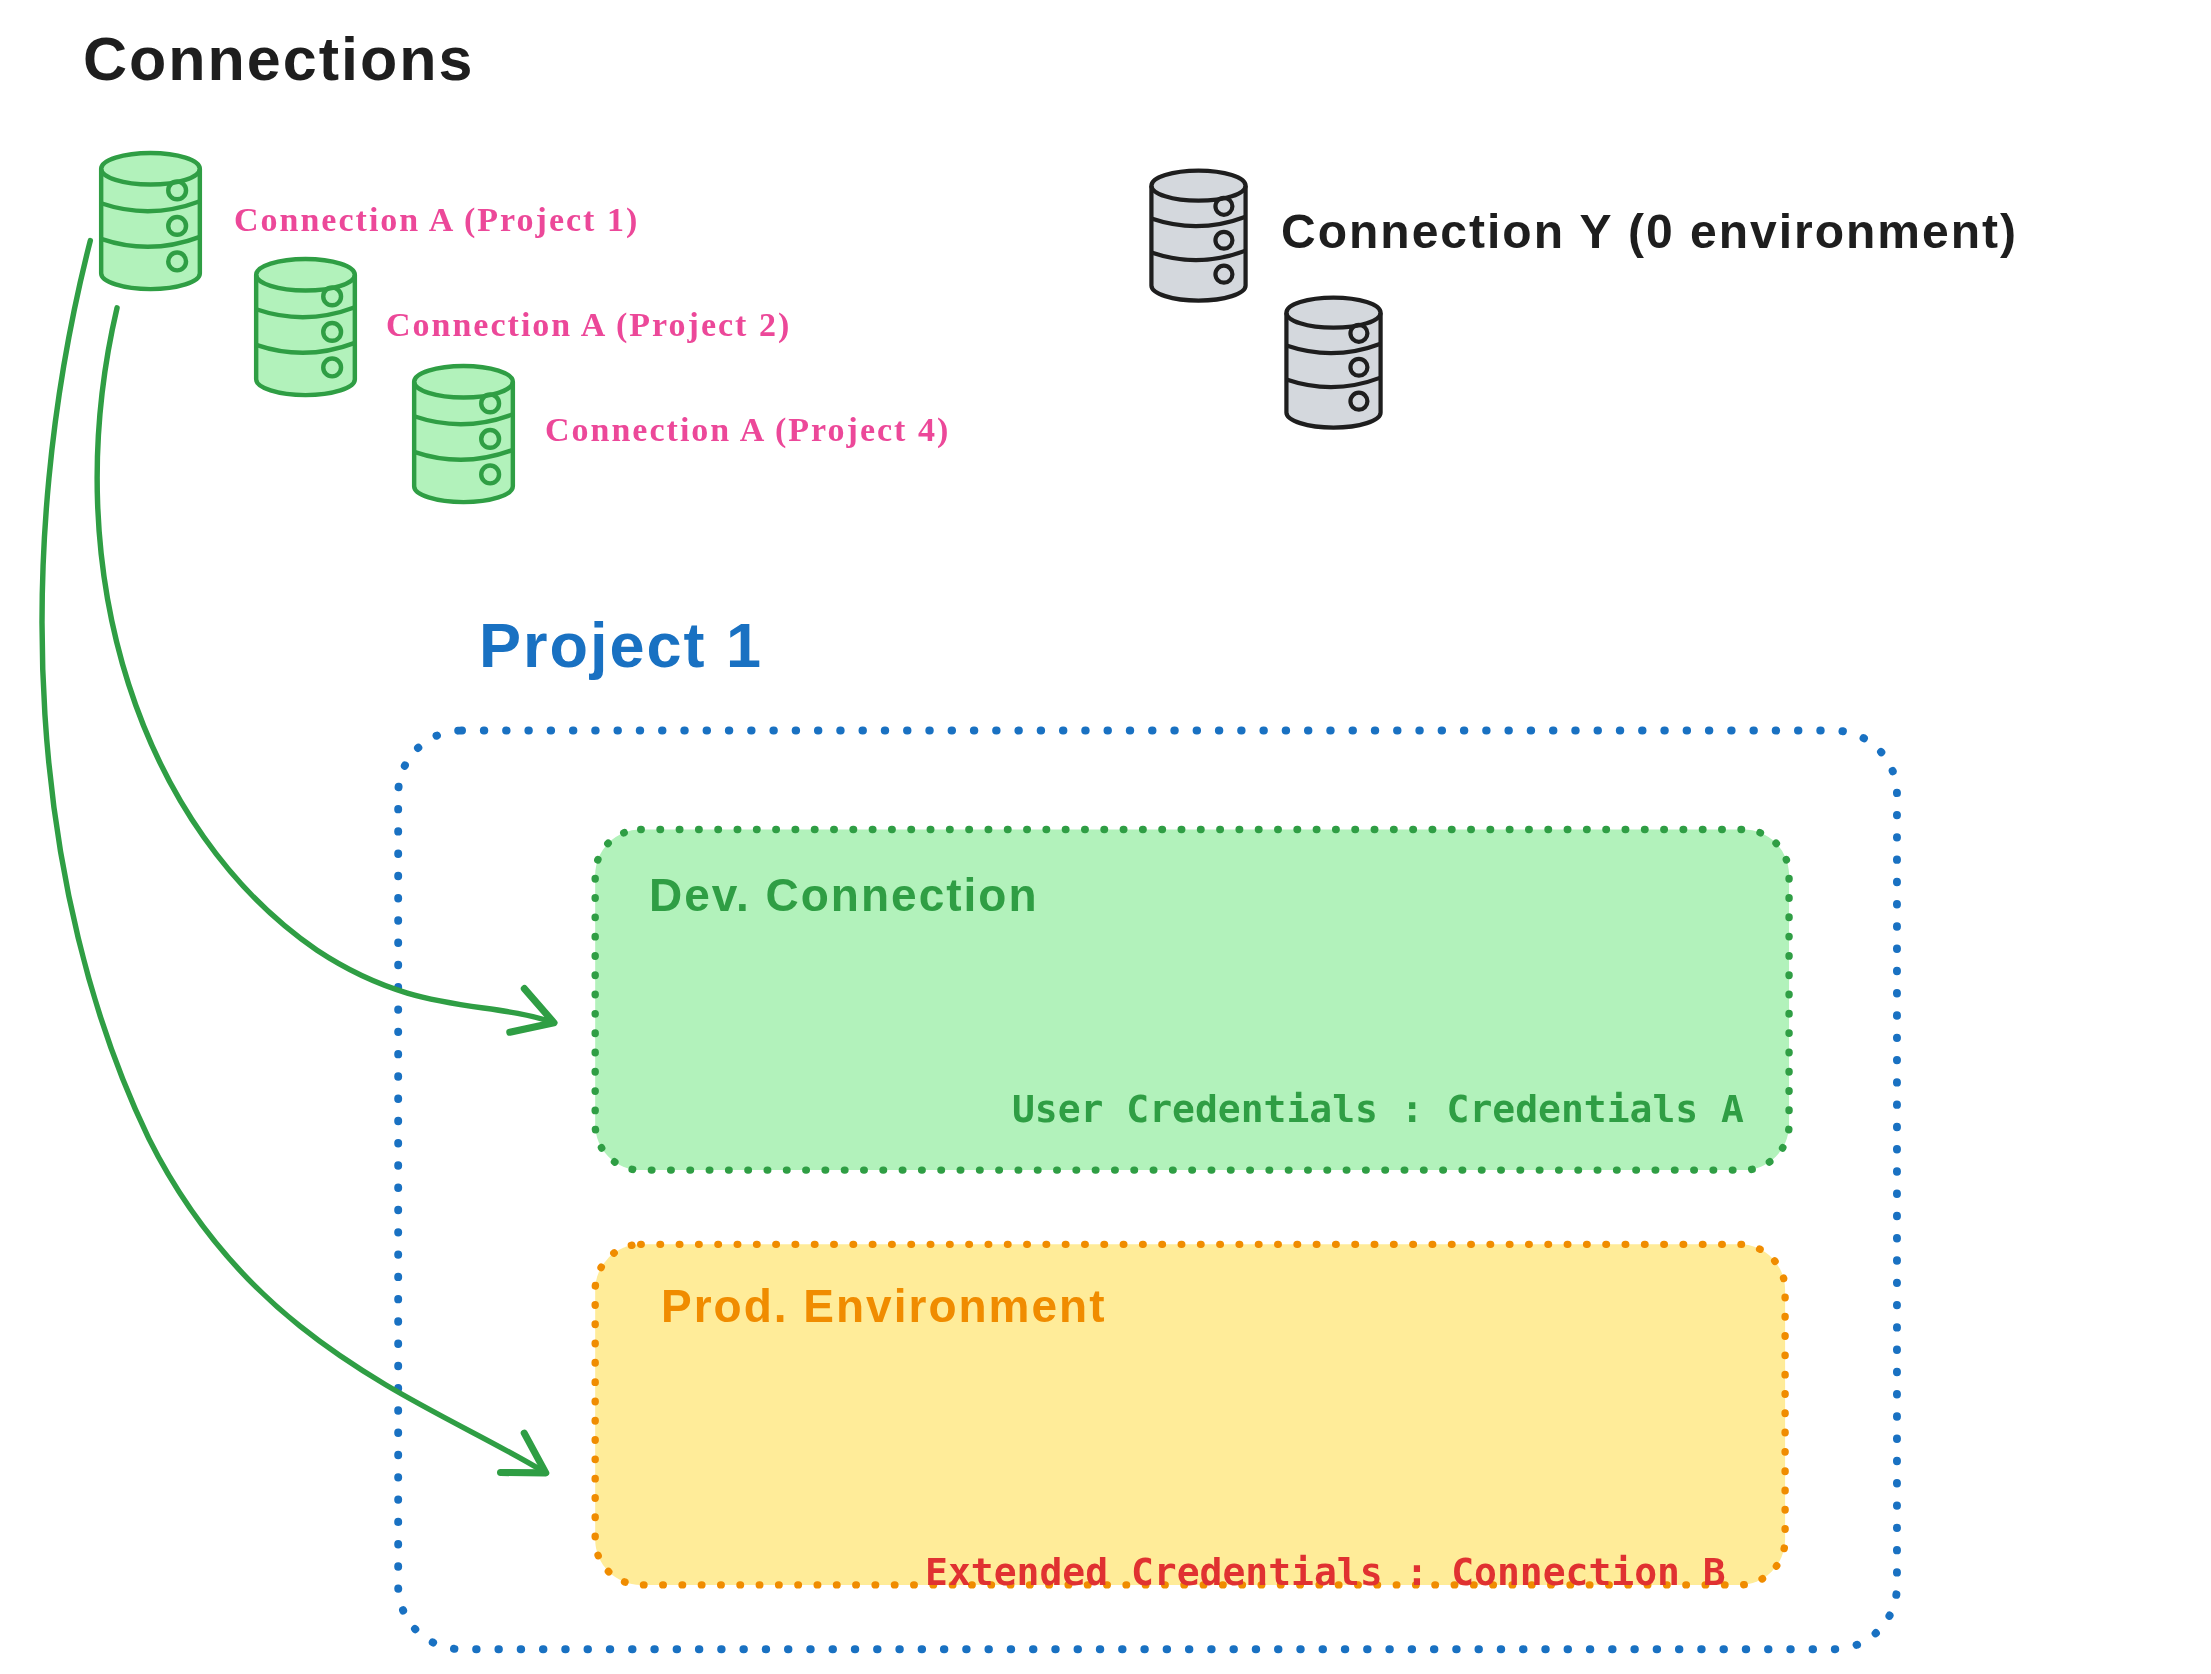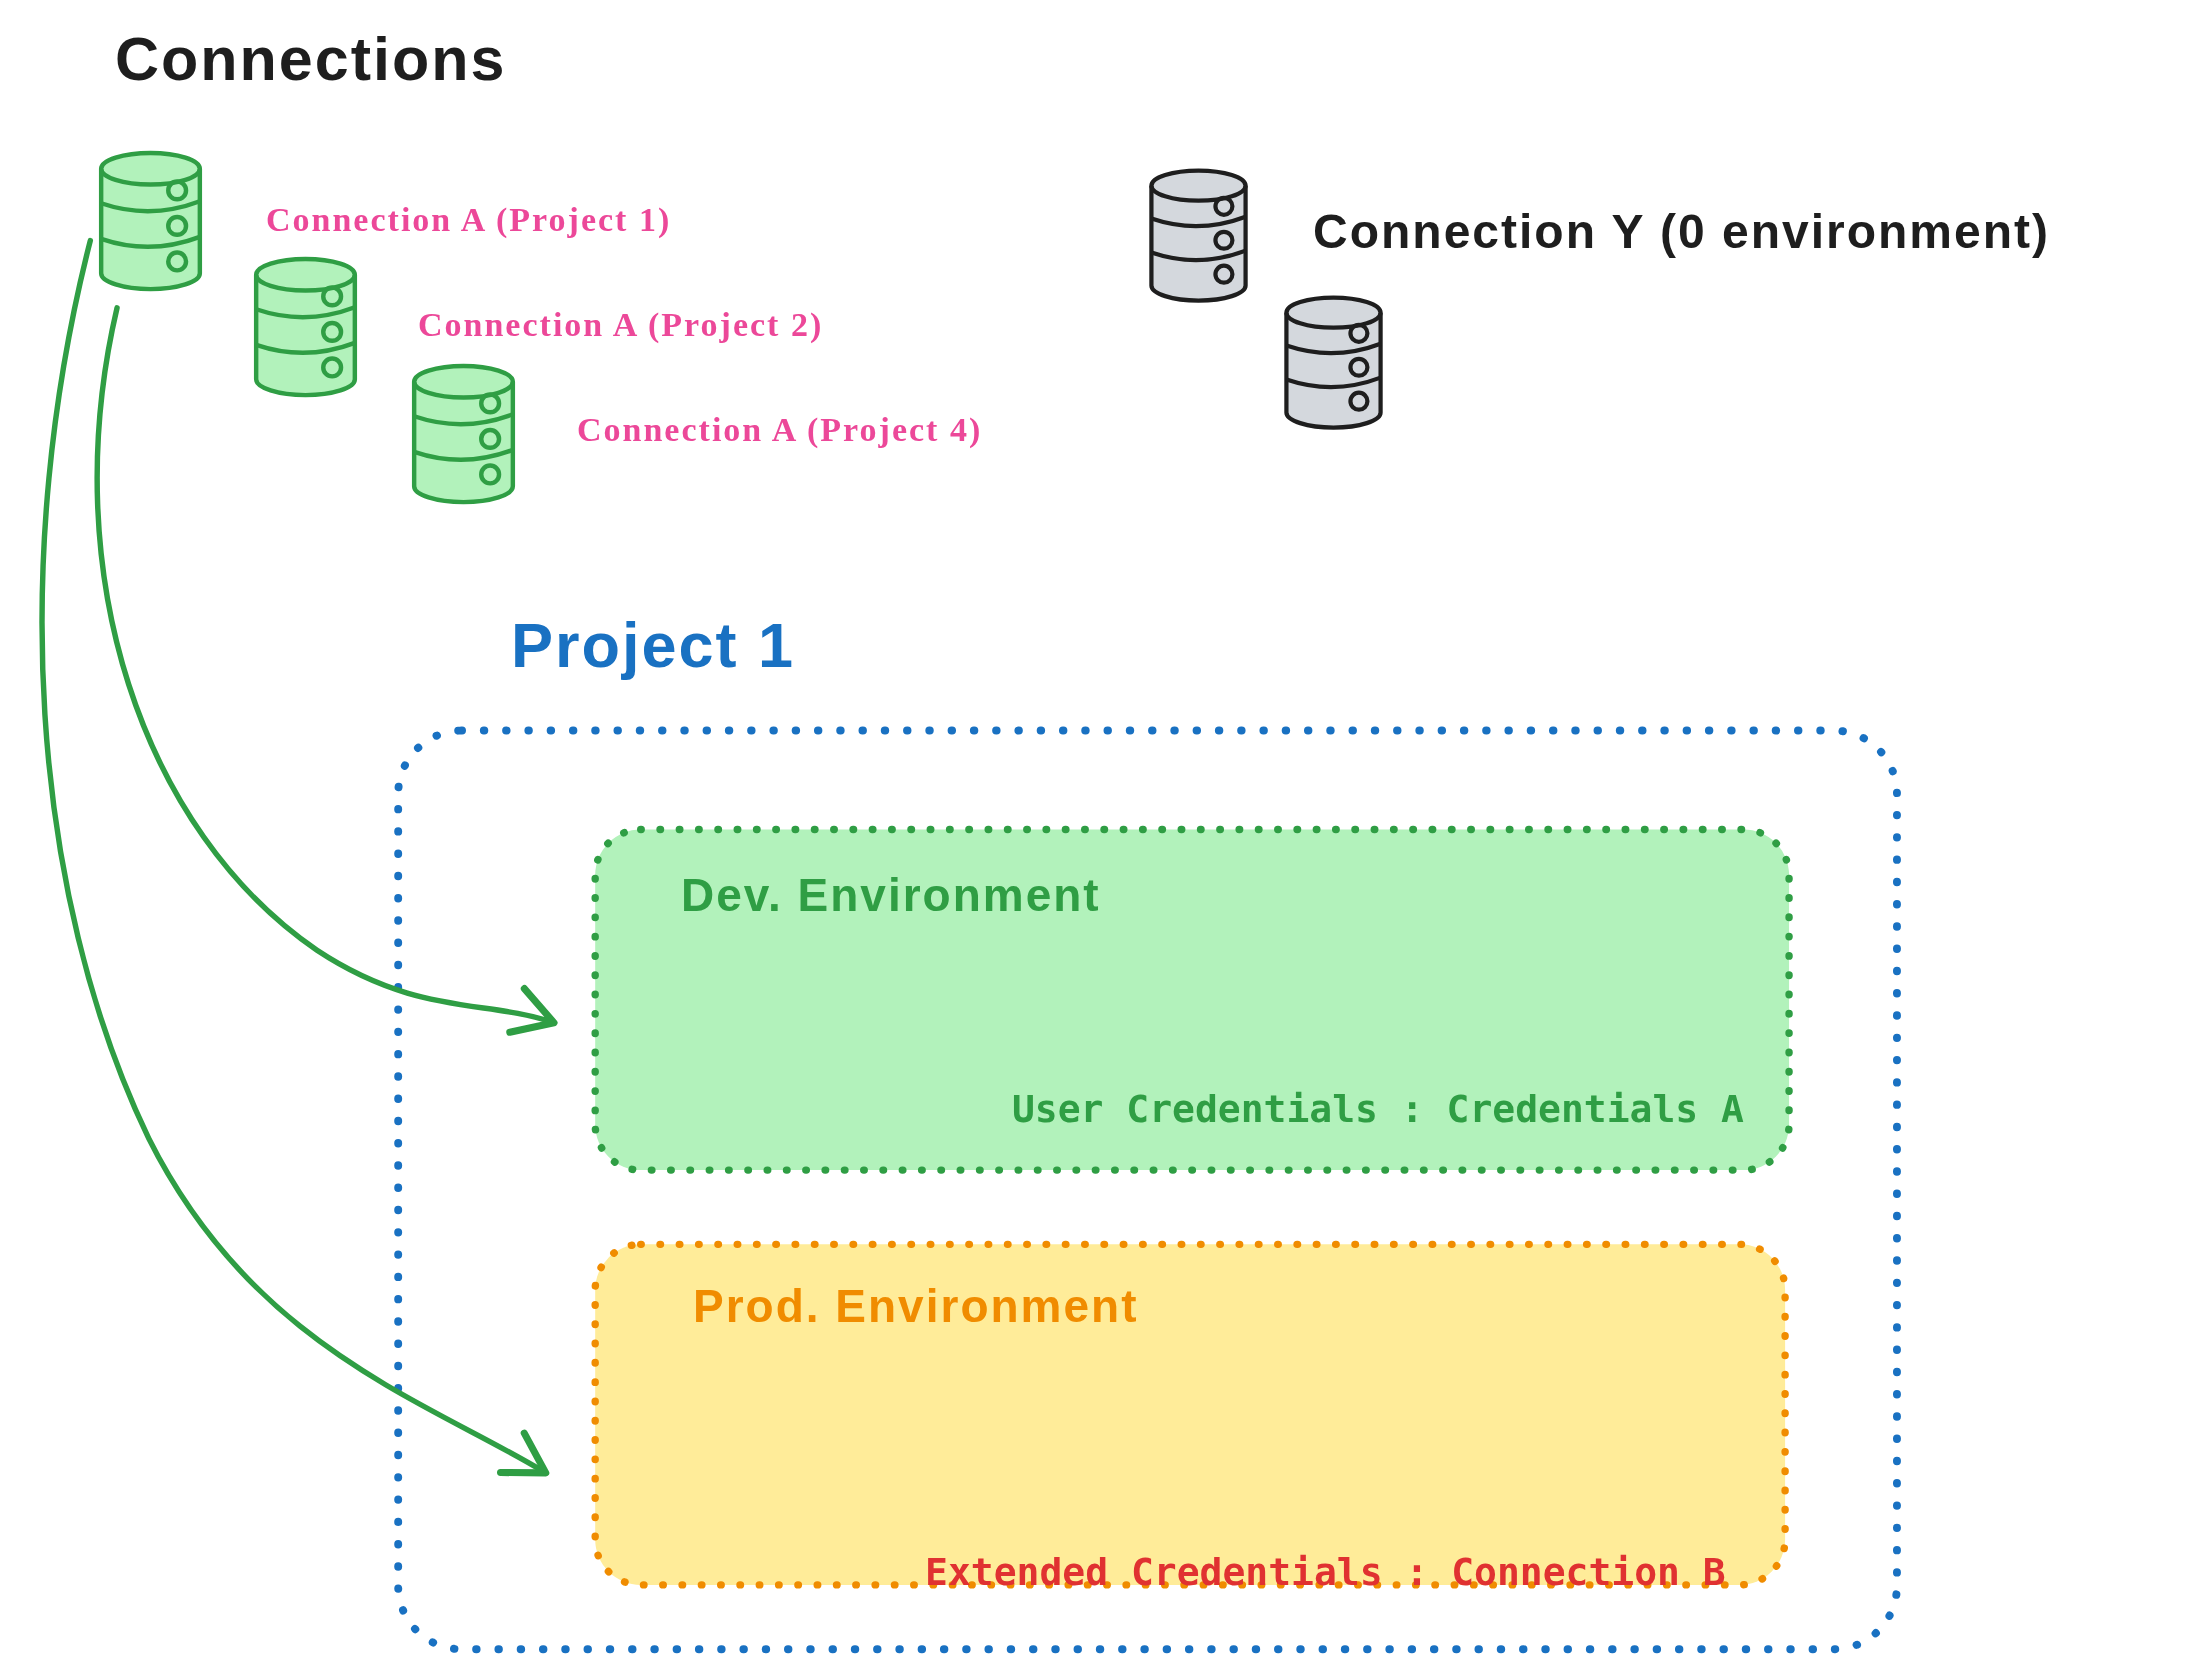--- a/index.html
+++ b/index.html
@@ -13,21 +13,20 @@
     height: 1674px;
     background: #ffffff;
     overflow: hidden;
     font-family: "Liberation Sans", sans-serif;
   }
   .abs { position: absolute; }
   .hand {
     font-weight: 700;
     letter-spacing: 2px;
     white-space: nowrap;
-    margin-left: 32px;
   }
   .main-title {
     left: 83px; top: 20px;
     font-size: 61px; line-height: 79px;
     color: #1e1e1e;
   }
   .conn-label-green {
     font-size: 34px; line-height: 59px;
     color: #ec4899;
     font-family: Liberation Serif, serif;
@@ -150,21 +149,21 @@
     <path d="M10 93 Q60 110 110 91" fill="none" stroke="#1e1e1e" stroke-width="4.5"></path>
     <circle cx="87" cy="44" r="9" fill="none" stroke="#1e1e1e" stroke-width="4.5"></circle>
     <circle cx="87" cy="80" r="9" fill="none" stroke="#1e1e1e" stroke-width="4.5"></circle>
     <circle cx="87" cy="116" r="9" fill="none" stroke="#1e1e1e" stroke-width="4.5"></circle>
   </svg>
 
   <div class="abs hand conn-label-gray" style="left:1281px; top:202px;">Connection Y (0 environment)</div>
 
   <div class="abs hand project-title">Project 1</div>
 
-  <div class="abs hand env-title dev-title">Dev. Environment</div>
+  <div class="abs hand env-title dev-title">Dev. Connection</div>
   <div class="abs hand env-title prod-title">Prod. Environment</div>
 
   <div class="abs mono dev-mapping">User Credentials : Credentials A</div>
   <div class="abs mono prod-mappings">
     <div>Extended Credentials : Connection B</div>
     
   </div>
 
 </div>
 

